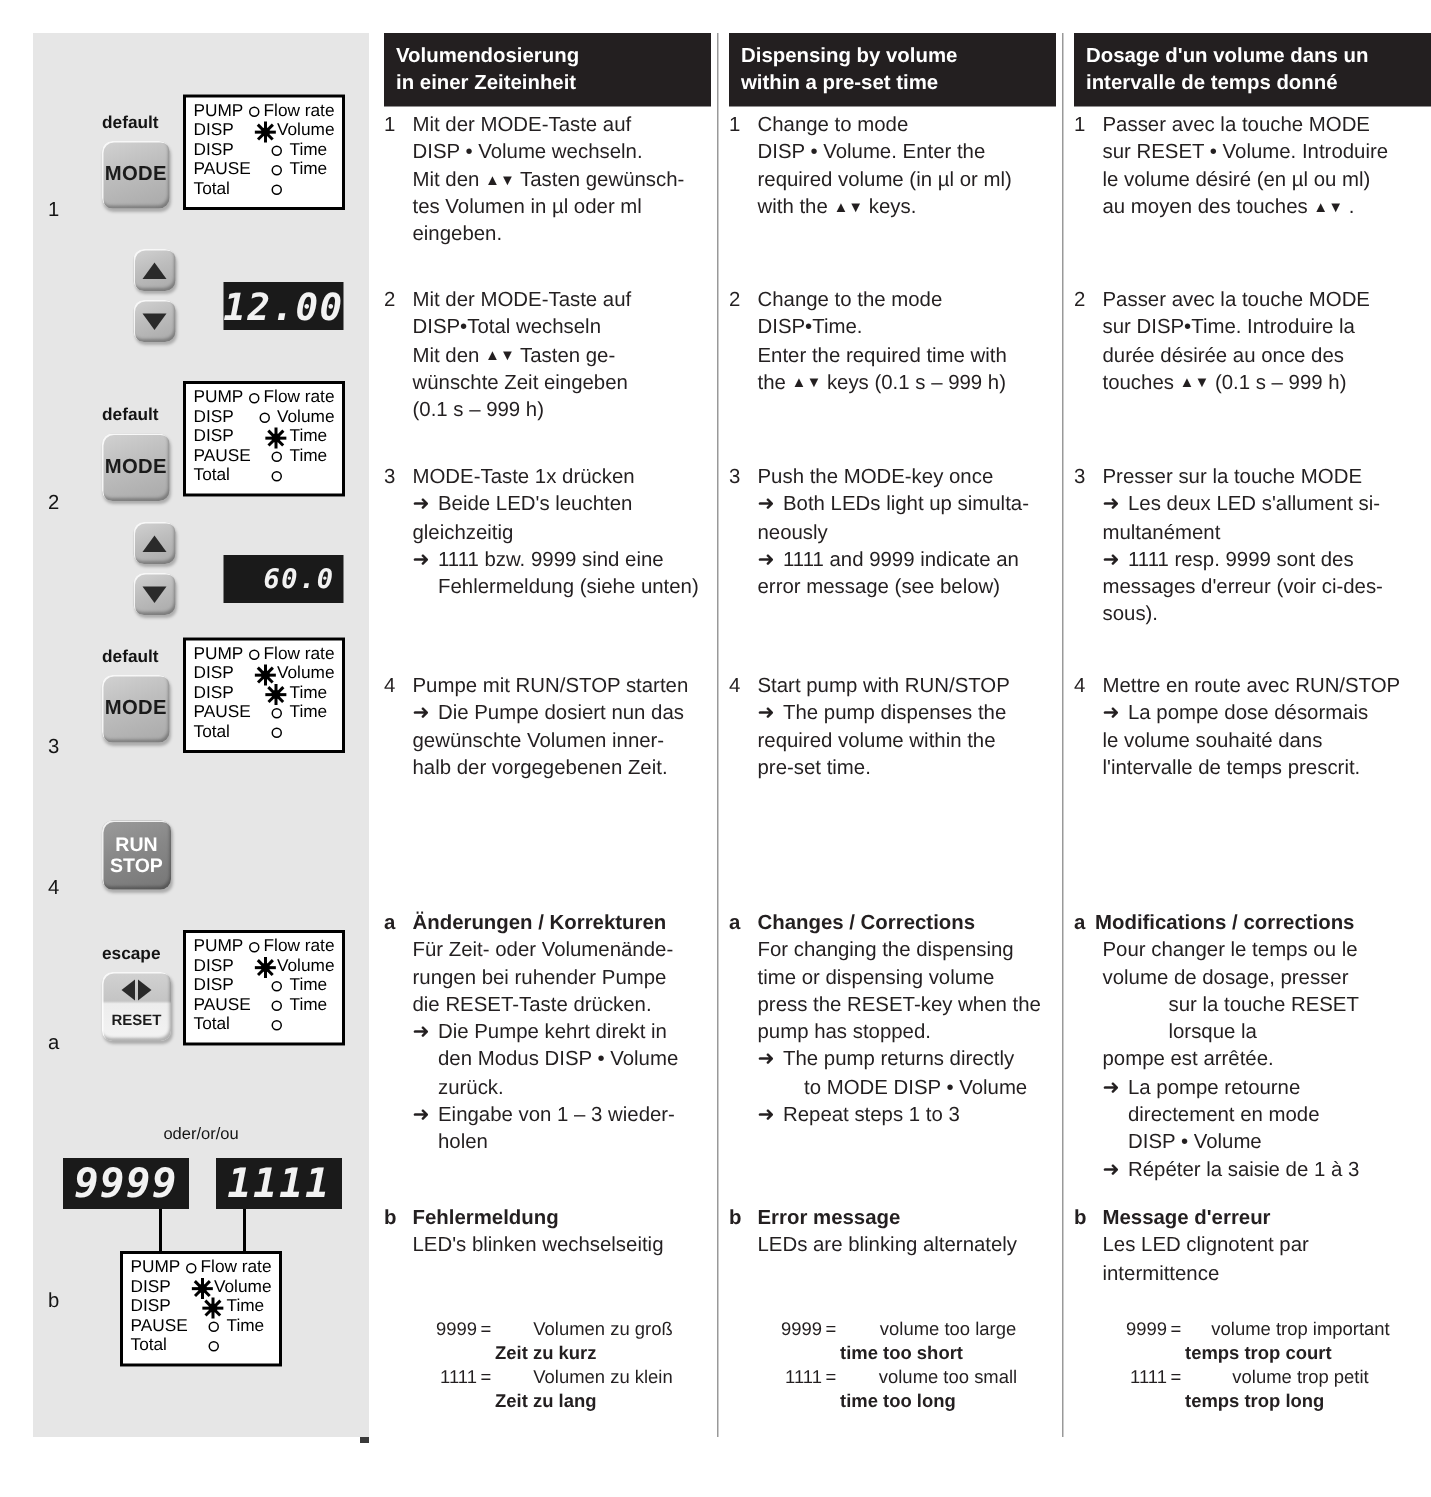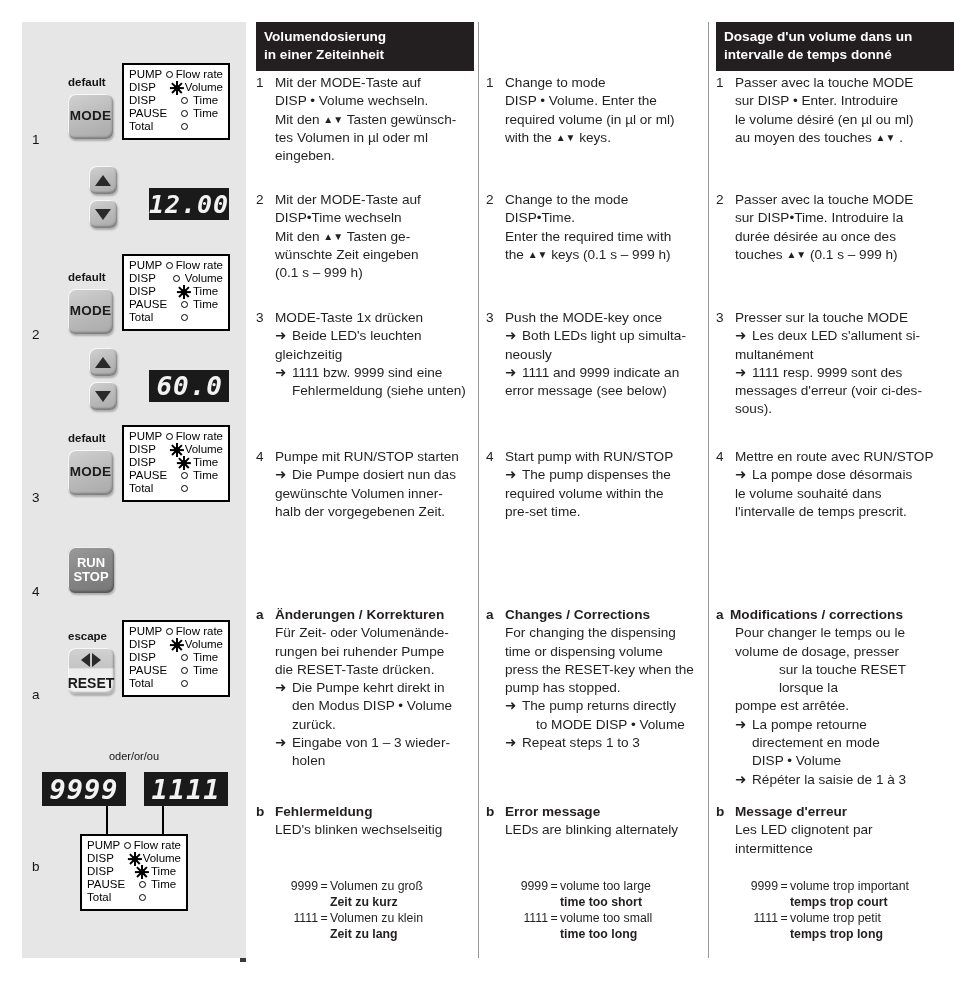--- a/index.html
+++ b/index.html
@@ -37,21 +37,21 @@
   .key.runstop{
     width:46px;height:46px;font-size:13px;
     background:linear-gradient(160deg,#9b9b9b 0%,#888 45%,#767676 100%);
     color:#fff;
   }
   .key.reset{
     width:46px;height:46px;border-radius:7px;
     background:linear-gradient(180deg,#d2d2d2 0%,#c4c4c4 42%,#ededed 46%,#f3f3f3 100%);
     flex-direction:column;justify-content:flex-start;padding-top:5px;box-sizing:border-box;
   }
-  .reset-lbl{font-size:14px;font-weight:bold;color:#1b1b1b;margin-top:9px;}
+  .reset-lbl{font-size:10px;font-weight:bold;color:#1b1b1b;margin-top:9px;}
   .tri-up{width:0;height:0;border-left:8px solid transparent;border-right:8px solid transparent;border-bottom:11px solid #2a2a2a;}
   .tri-dn{width:0;height:0;border-left:8px solid transparent;border-right:8px solid transparent;border-top:11px solid #2a2a2a;}
   .tri-l{width:0;height:0;border-top:7px solid transparent;border-bottom:7px solid transparent;border-right:9px solid #2a2a2a;}
   .tri-r{width:0;height:0;border-top:7px solid transparent;border-bottom:7px solid transparent;border-left:9px solid #2a2a2a;}
   .lr-row{display:flex;gap:2px;align-items:center;}
 
   .caplbl{position:absolute;font-size:11.5px;font-weight:bold;color:#141414;}
   .stepnum{position:absolute;font-size:13.5px;color:#141414;}
 
   
@@ -100,21 +100,21 @@
   .marker.b{font-weight:bold;}
   .marker.narrow{width:14px;flex:0 0 14px;}
   .body{flex:1;}
   .ttl{font-weight:bold;}
   .arrowline{display:flex;}
   .arrowline .ar{flex:0 0 17px;}
   .errtbl{font-size:12.3px;line-height:1.30;}
   .errrow{display:flex;}
   .errrow .code{flex:0 0 62px;text-align:right;}
   .errrow .eq{flex:0 0 12px;text-align:center;}
-  .errrow .txt{flex:1;}
+  .errrow .txt{flex:1;text-align:center;}
   .errsub{padding-left:74px;font-weight:bold;}
 
   
   .upd{display:inline-block;font-size:10px;letter-spacing:0px;vertical-align:1px;}
   .rarrow{display:inline-block;}
 
   
   .footer{position:absolute;left:0;top:962px;width:954px;height:36px;}
 </style>
 </head>
@@ -232,21 +232,21 @@
           </span>
       </div>
     </div>
 
     <div class="key arrow" style="left:67px;top:326px;">
       <span class="tri-up"></span>
     </div>
     <div class="key arrow" style="left:67px;top:360px;">
       <span class="tri-dn"></span>
     </div>
-    <div class="lcd" style="left:127px;top:348px;width:80px;height:32px;font-size:26px;justify-content:flex-end;padding-right:6px;box-sizing:border-box;">
+    <div class="lcd" style="left:127px;top:348px;width:80px;height:32px;font-size:18px;justify-content:flex-end;padding-right:6px;box-sizing:border-box;">
       <span>60.0</span>
     </div>
 
     <div class="caplbl" style="left:46px;top:410px;">default</div>
     <div class="key mode" style="left:46px;top:428px;">
       <span>MODE</span>
     </div>
     <div class="stepnum" style="left:10px;top:468px;">3</div>
 
     <div class="ledbox" style="left:100px;top:403px;width:108px;">
@@ -440,21 +440,21 @@
         <div>eingeben.</div>
       </div>
     </div>
   </div>
 
   <div class="block" style="left:256px;top:191px;">
     <div class="item">
       <div class="marker">2</div>
       <div class="body">
         <div>Mit der MODE-Taste auf</div>
-        <div>DISP•Time wechseln</div>
+        <div>DISP•Total wechseln</div>
         <div><span>Mit den </span><span class="upd">▲▼</span><span> Tasten ge-</span></div>
         <div>wünschte Zeit eingeben</div>
         <div>(0.1 s – 999 h)</div>
       </div>
     </div>
   </div>
 
   <div class="block" style="left:256px;top:309px;">
     <div class="item">
       <div class="marker">3</div>
@@ -526,20 +526,26 @@
     </div>
     <div class="errsub">Zeit zu kurz</div>
     <div class="errrow">
       <span class="code">1111</span>
       <span class="eq">=</span>
       <span class="txt">Volumen zu klein</span>
     </div>
     <div class="errsub">Zeit zu lang</div>
   </div>
 
+  <div class="col col-en">
+    <div class="colhead">
+      <div>Dispensing by volume</div>
+      <div>within a pre-set time</div>
+    </div>
+  </div>
 
   <div class="block" style="left:486px;top:74px;">
     <div class="item">
       <div class="marker">1</div>
       <div class="body">
         <div>Change to mode</div>
         <div>DISP • Volume. Enter the</div>
         <div>required volume (in µl or ml)</div>
         <div><span>with the </span><span class="upd">▲▼</span><span> keys.</span></div>
       </div>
@@ -643,21 +649,21 @@
       <div>Dosage d'un volume dans un</div>
       <div>intervalle de temps donné</div>
     </div>
   </div>
 
   <div class="block" style="left:716px;top:74px;width:222px;">
     <div class="item">
       <div class="marker">1</div>
       <div class="body">
         <div>Passer avec la touche MODE</div>
-        <div>sur DISP • Enter. Introduire</div>
+        <div>sur RESET • Volume. Introduire</div>
         <div>le volume désiré (en µl ou ml)</div>
         <div><span>au moyen des touches </span><span class="upd">▲▼</span><span> .</span></div>
       </div>
     </div>
   </div>
 
   <div class="block" style="left:716px;top:191px;width:222px;">
     <div class="item">
       <div class="marker">2</div>
       <div class="body">

